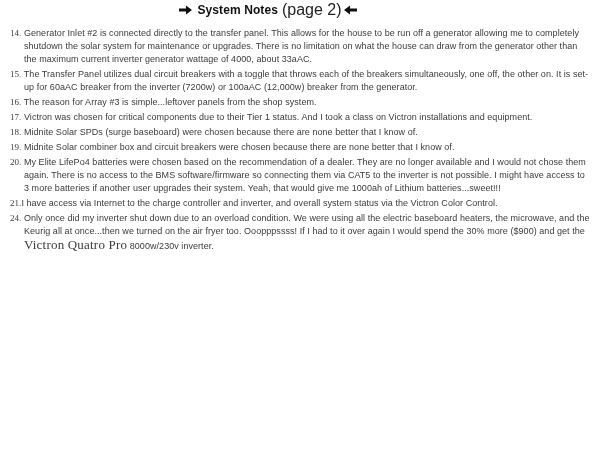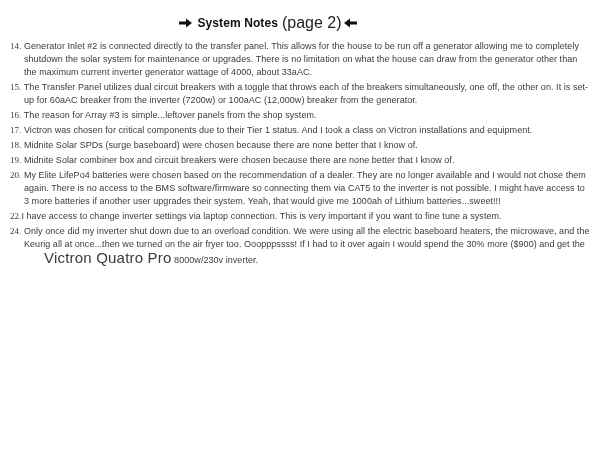--- a/index.html
+++ b/index.html
@@ -11,21 +11,21 @@
     width: 600px;
     height: 450px;
     font-family: "Liberation Sans", sans-serif;
     color: #3b3b3b;
     overflow: hidden;
   }
   .page {
     box-sizing: border-box;
     width: 536px;
     height: 450px;
-    padding: 15px 10px 0 10px;
+    padding: 2px 10px 0 10px;
     background: #ffffff;
   }
   .title {
     display: flex;
     align-items: center;
     justify-content: center;
     font-size: 12px;
     color: #111111;
     margin-bottom: 9px;
     height: 16px;
@@ -56,24 +56,23 @@
     margin-bottom: 2px;
     letter-spacing: 0.05px;
   }
   .note-number {
     white-space: pre;
     font-family: Liberation Serif, serif;
   }
   .seg-italic {
   }
   .seg-brand {
-    font-family: Liberation Sans, sans-serif;
-    font-size: 15px;
+    font-family: Liberation Serif, serif;
+    font-size: 13px;
     letter-spacing: 0.2px;
-    margin-left: 20px;
   }
 </style>
 </head>
 <body>
 
 <div class="page">
 
   <div class="title">
     <svg class="arrow-svg" width="13" height="10" viewBox="0 0 13 10" aria-hidden="true">
       <path d="M0 3.5 H7 V0.6 L13 5 L7 9.4 V6.5 H0 Z" fill="#111111"></path>
@@ -86,17 +85,17 @@
   </div>
 
   <div class="notes" id="notes-list">
       <div class="note"><span class="note-number">14.</span><span class="seg"> Generator Inlet #2 is connected directly to the transfer panel. This allows for the house to be run off a generator allowing me to completely shutdown the solar system for maintenance or upgrades. There is no limitation on what the house can draw from the generator other than the maximum current inverter generator wattage of 4000, about 33aAC.</span></div>
       <div class="note"><span class="note-number">15.</span><span class="seg"> The Transfer Panel utilizes dual circuit breakers with a toggle that throws each of the breakers simultaneously, one </span><span class="seg seg-italic">off</span><span class="seg">, the other </span><span class="seg seg-italic">on</span><span class="seg">. It is set-up for 60aAC breaker from the inverter (7200w) or 100aAC (12,000w) breaker from the generator.</span></div>
       <div class="note"><span class="note-number">16.</span><span class="seg"> The reason for Array #3 is simple...leftover panels from the shop system.</span></div>
       <div class="note"><span class="note-number">17.</span><span class="seg"> Victron was chosen for critical components due to their Tier 1 status. And I took a class on Victron installations and equipment.</span></div>
       <div class="note"><span class="note-number">18.</span><span class="seg"> Midnite Solar SPDs (surge baseboard) were chosen because there are none better that I know of.</span></div>
       <div class="note"><span class="note-number">19.</span><span class="seg"> Midnite Solar combiner box and circuit breakers were chosen because there are none better that I know of.</span></div>
       <div class="note"><span class="note-number">20.</span><span class="seg"> My Elite LifePo4 batteries were chosen based on the recommendation of a dealer. They are no longer available and I would not chose them again. There is no access to the BMS software/firmware so connecting them via CAT5 to the inverter is not possible. I might have access to 3 more batteries if another user upgrades their system. Yeah, that would give me 1000ah of Lithium batteries...sweet!!!</span></div>
-      <div class="note"><span class="note-number">22.</span><span class="seg">I have access to change inverter settings via laptop connection. This is very important if you want to fine tune a system.</span></div>
+      <div class="note"><span class="note-number">21.</span><span class="seg">I have access via Internet to the charge controller and inverter, and overall system status via the Victron Color Control.</span></div>
       <div class="note"><span class="note-number">24.</span><span class="seg"> Only once did my inverter shut down due to an overload condition. We were using all the electric baseboard heaters, the microwave, and the Keurig all at once...then we turned on the air fryer too. Ooopppssss! If I had to it over again I would spend the 30% more ($900) and get the </span><span class="seg seg-brand">Victron Quatro Pro</span><span class="seg"> 8000w/230v inverter.</span></div>
     </div>
 
 </div>
 
 </body></html>

